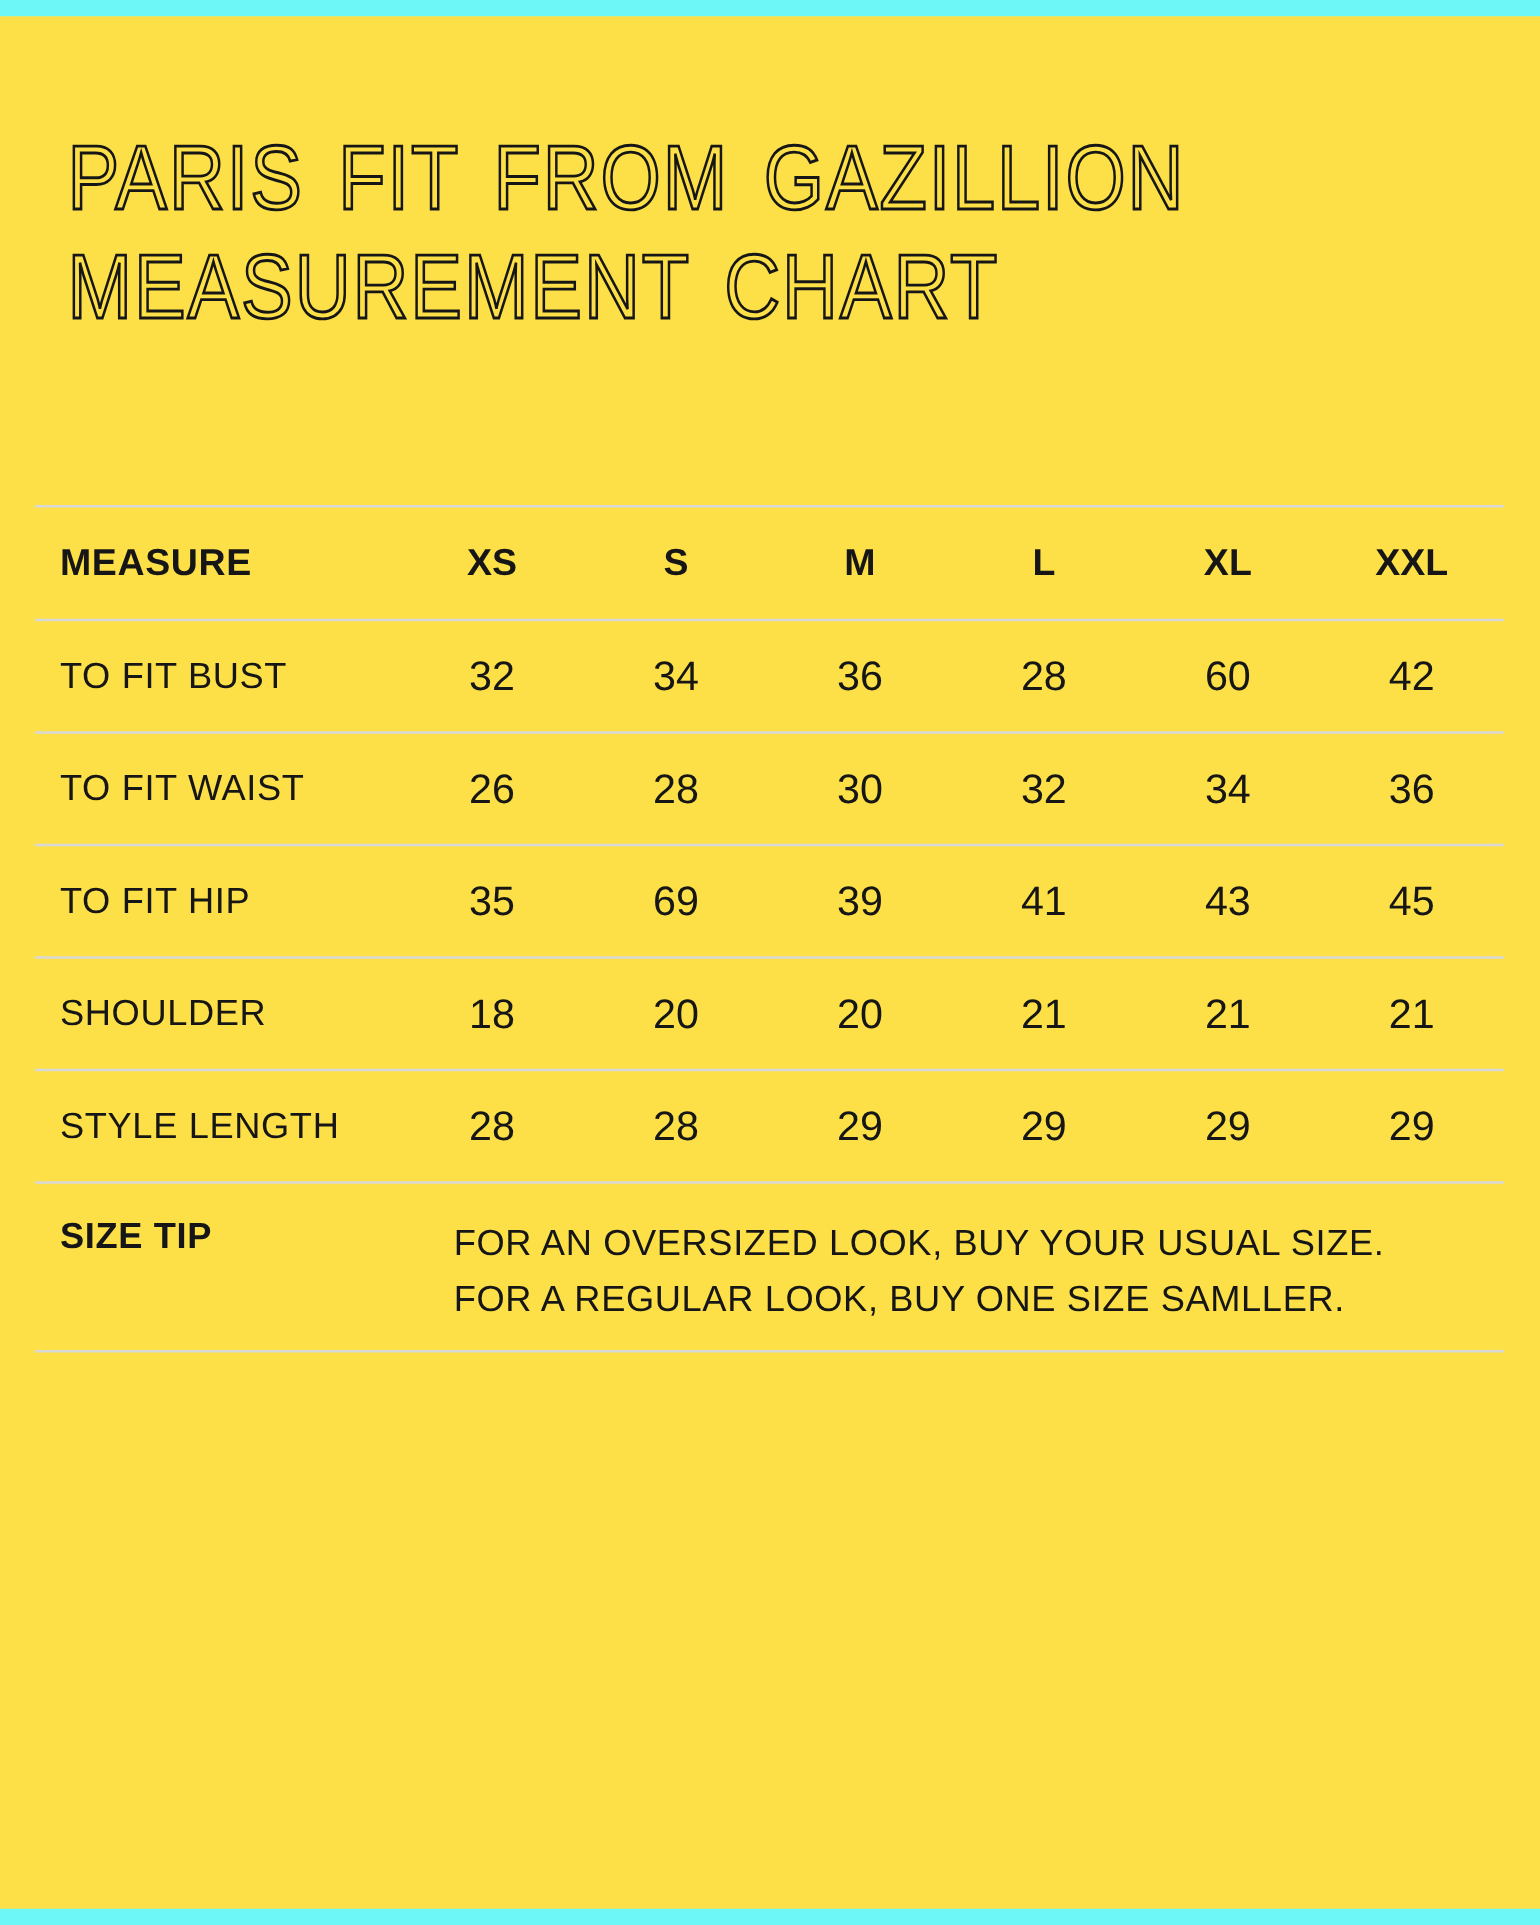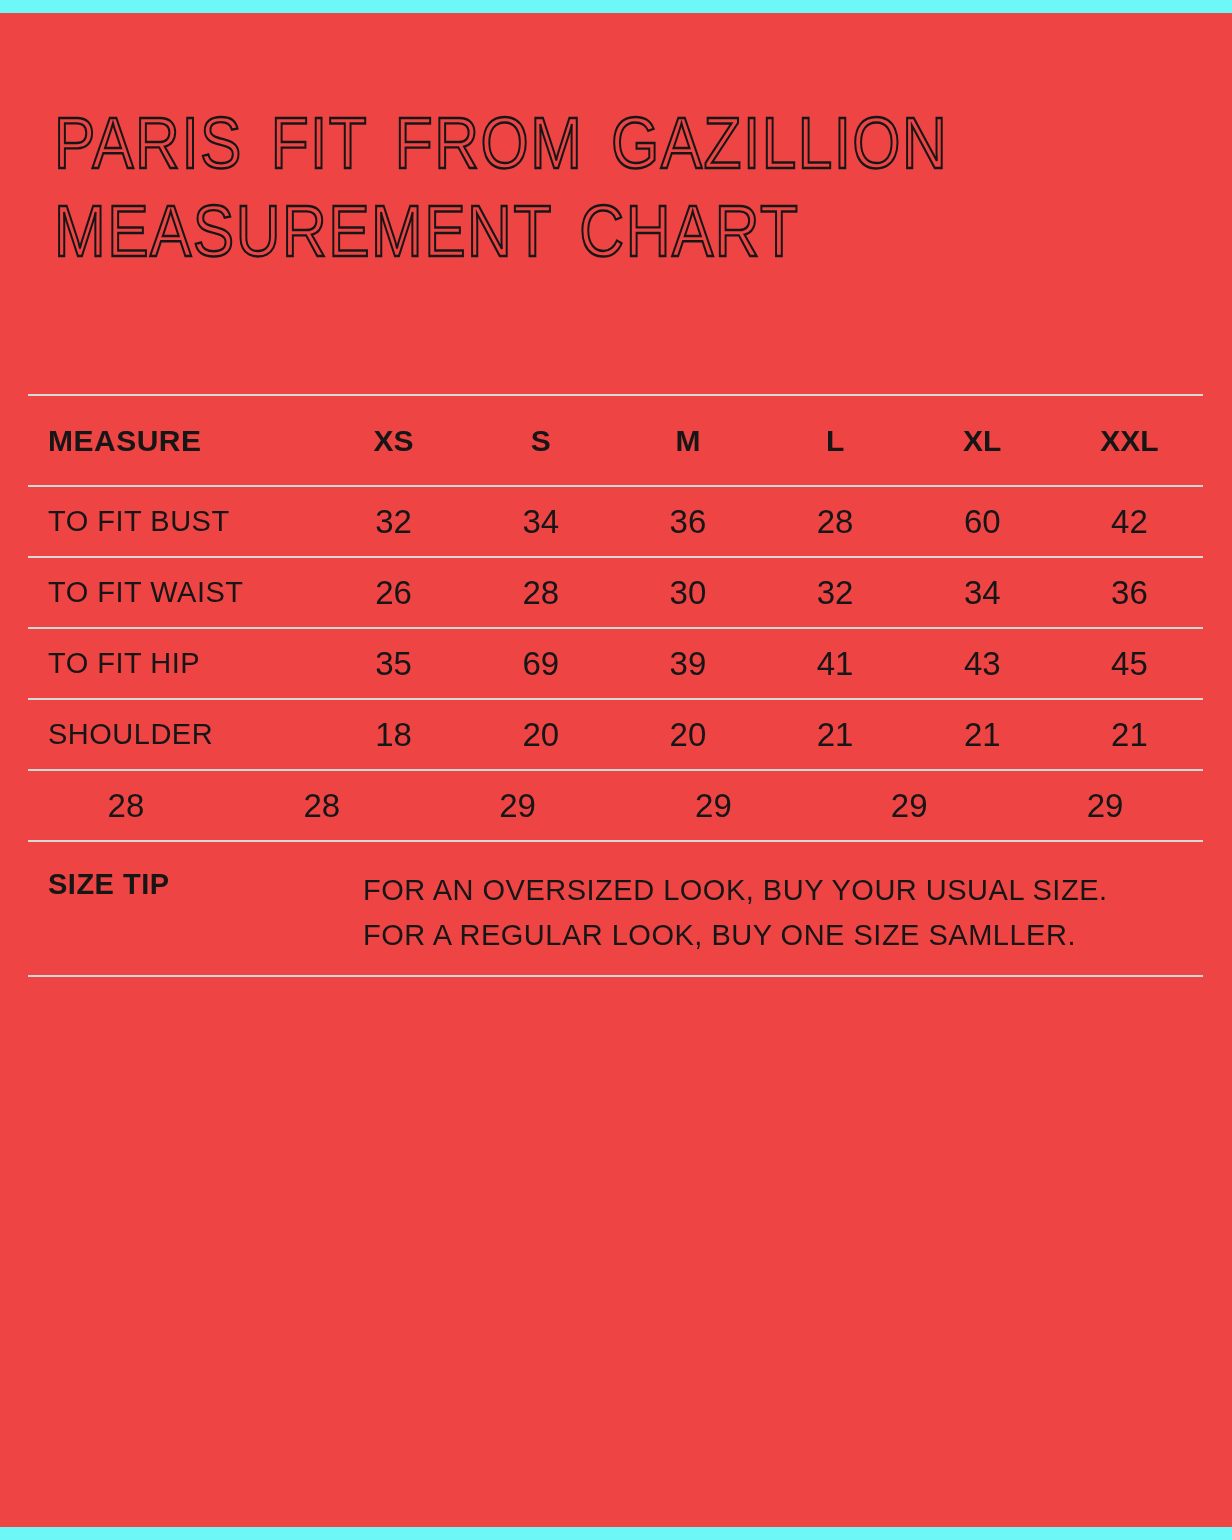--- a/index.html
+++ b/index.html
@@ -5,21 +5,21 @@
   * { margin: 0; padding: 0; box-sizing: border-box; }
   html, body { background: #ffffff; }
   body {
     width: 1232px; height: 1540px;
     font-family: "Liberation Sans", sans-serif;
     color: #161616;
   }
   .page {
     position: relative;
     width: 1232px; height: 1540px;
-    background: #ef4444;
+    background: #fde047;
     overflow: hidden;
   }
   .accent-bar {
     position: absolute; left: 0;
     width: 1232px; height: 13px;
     background: #6ef7f7;
   }
   .accent-bar.top { top: 0; }
   .accent-bar.bottom { top: 1527px; }
 
@@ -35,27 +35,27 @@
     word-spacing: 9px;
     white-space: nowrap;
     color: transparent;
     -webkit-text-stroke: 2px #161616;
   }
   @supports not (-webkit-text-stroke: 1px #000) {
     .title-line { color: #161616; }
   }
 
   .size-table {
-    position: absolute; left: 28px; top: 394px;
+    position: absolute; left: 28px; top: 404px;
     width: 1175px;
   }
   .trow {
     display: flex;
     align-items: center;
-    height: 71px;
+    height: 90px;
     border-bottom: 2px solid #d8d8d8;
   }
   .trow.thead {
     height: 93px;
     border-top: 2px solid #d8d8d8;
   }
   .cell.label {
     width: 292px;
     padding-left: 20px;
     font-size: 29px;
@@ -142,20 +142,21 @@
       <div class="cell label">SHOULDER</div>
       <div class="cell size">18</div>
       <div class="cell size">20</div>
       <div class="cell size">20</div>
       <div class="cell size">21</div>
       <div class="cell size">21</div>
       <div class="cell size">21</div>
     </div>
 
     <div class="trow">
+      <div class="cell label">STYLE LENGTH</div>
       <div class="cell size">28</div>
       <div class="cell size">28</div>
       <div class="cell size">29</div>
       <div class="cell size">29</div>
       <div class="cell size">29</div>
       <div class="cell size">29</div>
     </div>
 
     <div class="trow tip">
       <div class="cell label">SIZE TIP</div>

